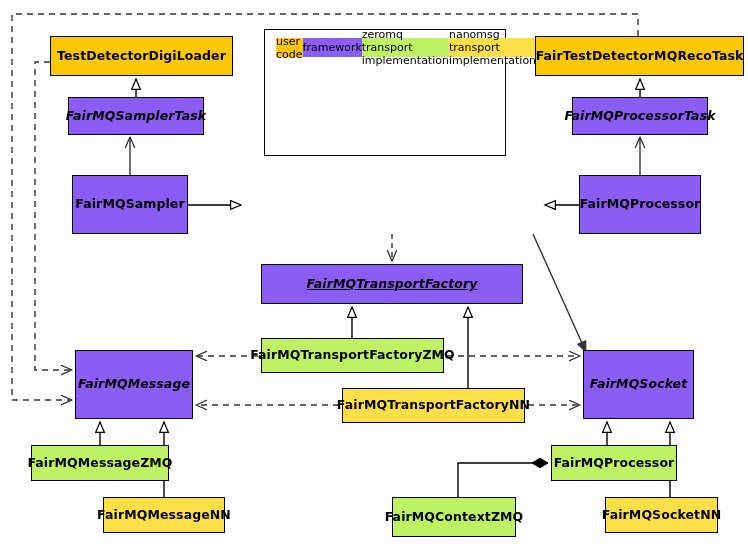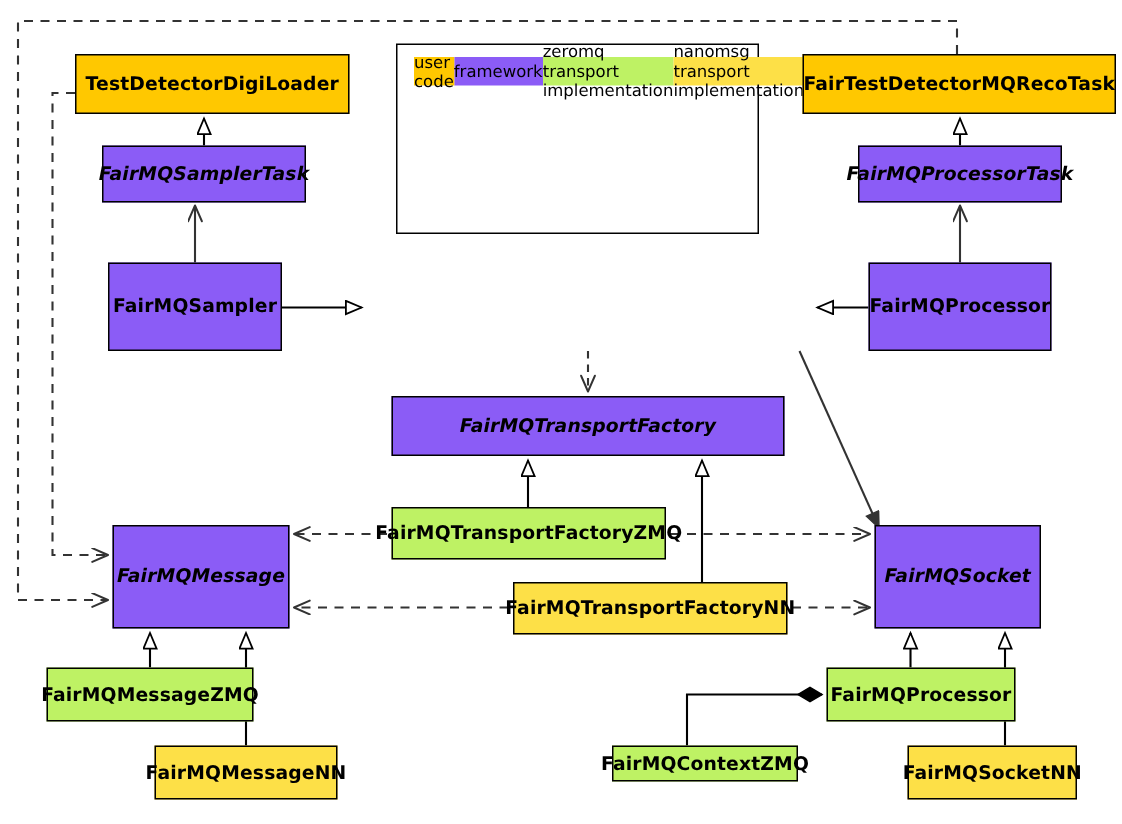--- a/index.html
+++ b/index.html
@@ -172,21 +172,21 @@
   </div>
 
   <div class="node c-user" style="left:535px; top:36px; width:209px; height:40px;">
     <span>FairTestDetectorMQRecoTask</span>
   </div>
 
   <div class="node c-framework abstract" style="left:572px; top:97px; width:136px; height:38px;">
     <span>FairMQProcessorTask</span>
   </div>
 
-  <div class="node c-framework abstract" style="left:261px; top:264px; width:262px; height:40px;">
+  <div class="node c-framework abstract" style="left:261px; top:264px; width:262px; height:40px;text-decoration:underline;">
     <span>FairMQTransportFactory</span>
   </div>
 
   <div class="node c-zmq" style="left:261px; top:338px; width:183px; height:35px;">
     <span>FairMQTransportFactoryZMQ</span>
   </div>
 
   <div class="node c-nn" style="left:342px; top:388px; width:183px; height:35px;">
     <span>FairMQTransportFactoryNN</span>
   </div>
@@ -204,21 +204,21 @@
   </div>
 
   <div class="node c-nn" style="left:103px; top:497px; width:122px; height:36px;">
     <span>FairMQMessageNN</span>
   </div>
 
   <div class="node c-zmq" style="left:551px; top:445px; width:126px; height:36px;">
     <span>FairMQProcessor</span>
   </div>
 
-  <div class="node c-zmq" style="left:408px; top:497px; width:124px; height:24px;">
+  <div class="node c-zmq" style="left:392px; top:497px; width:124px; height:40px;">
     <span>FairMQContextZMQ</span>
   </div>
 
   <div class="node c-nn" style="left:605px; top:497px; width:113px; height:36px;">
     <span>FairMQSocketNN</span>
   </div>
 
 </div>
 
 </body></html>

